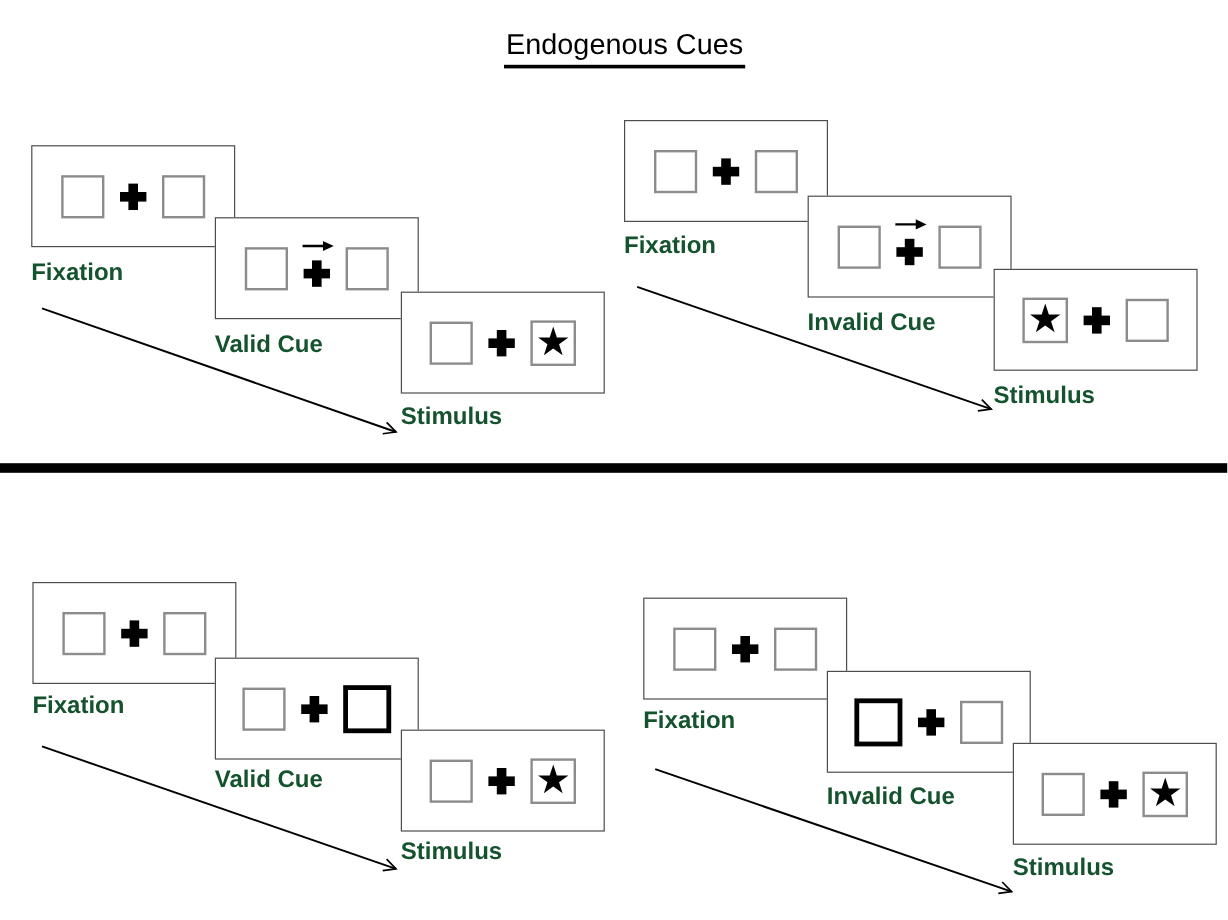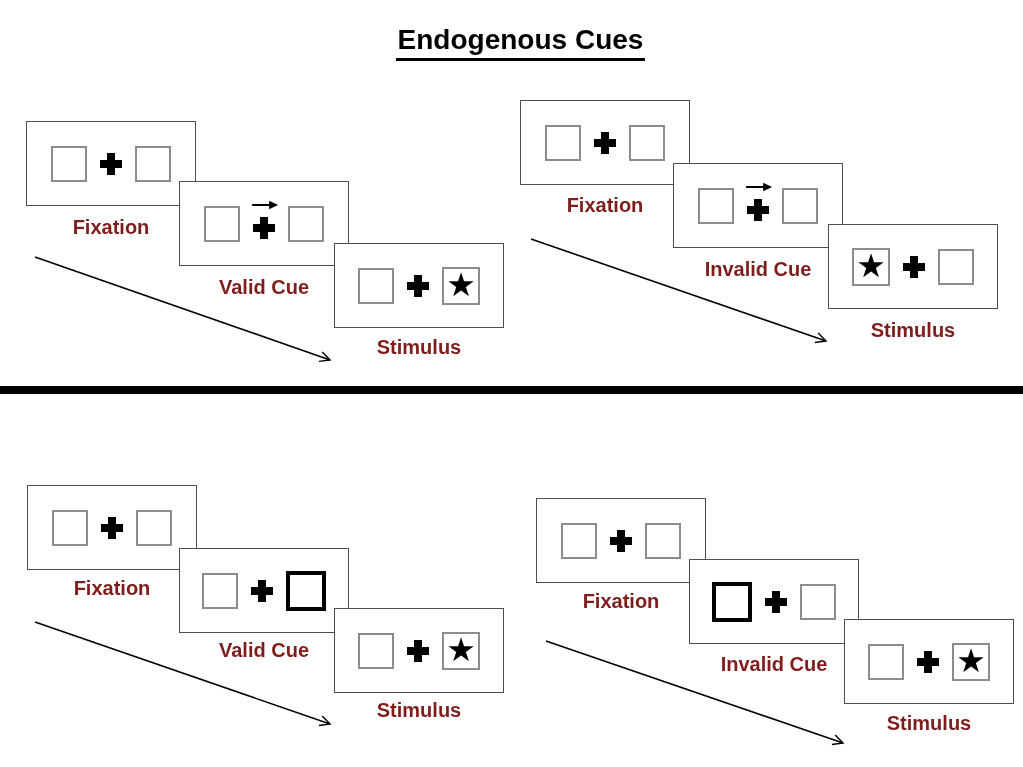--- a/index.html
+++ b/index.html
@@ -1,20 +1,20 @@
 <!DOCTYPE html>
 <html><head>
 <meta charset="utf-8">
 <style>
   html,body{margin:0;padding:0;background:#fff;}
   .canvas{position:relative;width:1023px;height:767px;background:#ffffff;
           font-family:"Liberation Sans",sans-serif;overflow:hidden;}
 
-  .section-title{position:absolute;text-align:center;font-weight:bold;
-                 font-size:28px;color:#000;}
+  .section-title{position:absolute;text-align:center;font-weight:normal;
+                 font-size:24px;color:#000;}
   .section-title .u{display:inline-block;border-bottom:3px solid #000;
                     padding:0 2px 2px 2px;}
 
   .divider{position:absolute;left:0;top:386px;width:1023px;height:8px;background:#000;}
 
   .card{position:absolute;width:170px;height:85px;background:#fff;
         border:1px solid #4d4d4d;display:flex;align-items:center;
         justify-content:center;gap:13px;box-sizing:border-box;}
 
   .box{width:36px;height:36px;border:2px solid #8c8c8c;background:#fff;
@@ -25,22 +25,22 @@
   .star{font-family:"DejaVu Sans",sans-serif;font-size:33px;line-height:1;
         color:#000;transform:translateY(-1px);}
 
   .sym{position:relative;width:22px;height:22px;flex:0 0 22px;}
   .plus{position:relative;width:22px;height:22px;}
   .plus::before{content:"";position:absolute;left:0;top:7px;width:22px;height:8px;background:#000;}
   .plus::after{content:"";position:absolute;left:7px;top:0;width:8px;height:22px;background:#000;}
   .sym.with-arrow .plus{margin-top:4px;}
   .cue-arrow{position:absolute;left:50%;top:-14px;transform:translateX(-46%);}
 
-  .card-label{position:absolute;width:170px;text-align:center;font-weight:bold;
-              font-size:20px;color:#7f1d1d;}
+  .card-label{position:absolute;width:170px;text-align:left;font-weight:bold;
+              font-size:20px;color:#14532d;}
 
   .arrows{position:absolute;left:0;top:0;width:1023px;height:767px;pointer-events:none;}
 </style>
 </head>
 <body>
 
 <div class="canvas">
 
   <div class="section-title" style="left:18px;top:24px;width:1005px;">
     <span class="u">Endogenous Cues</span>

